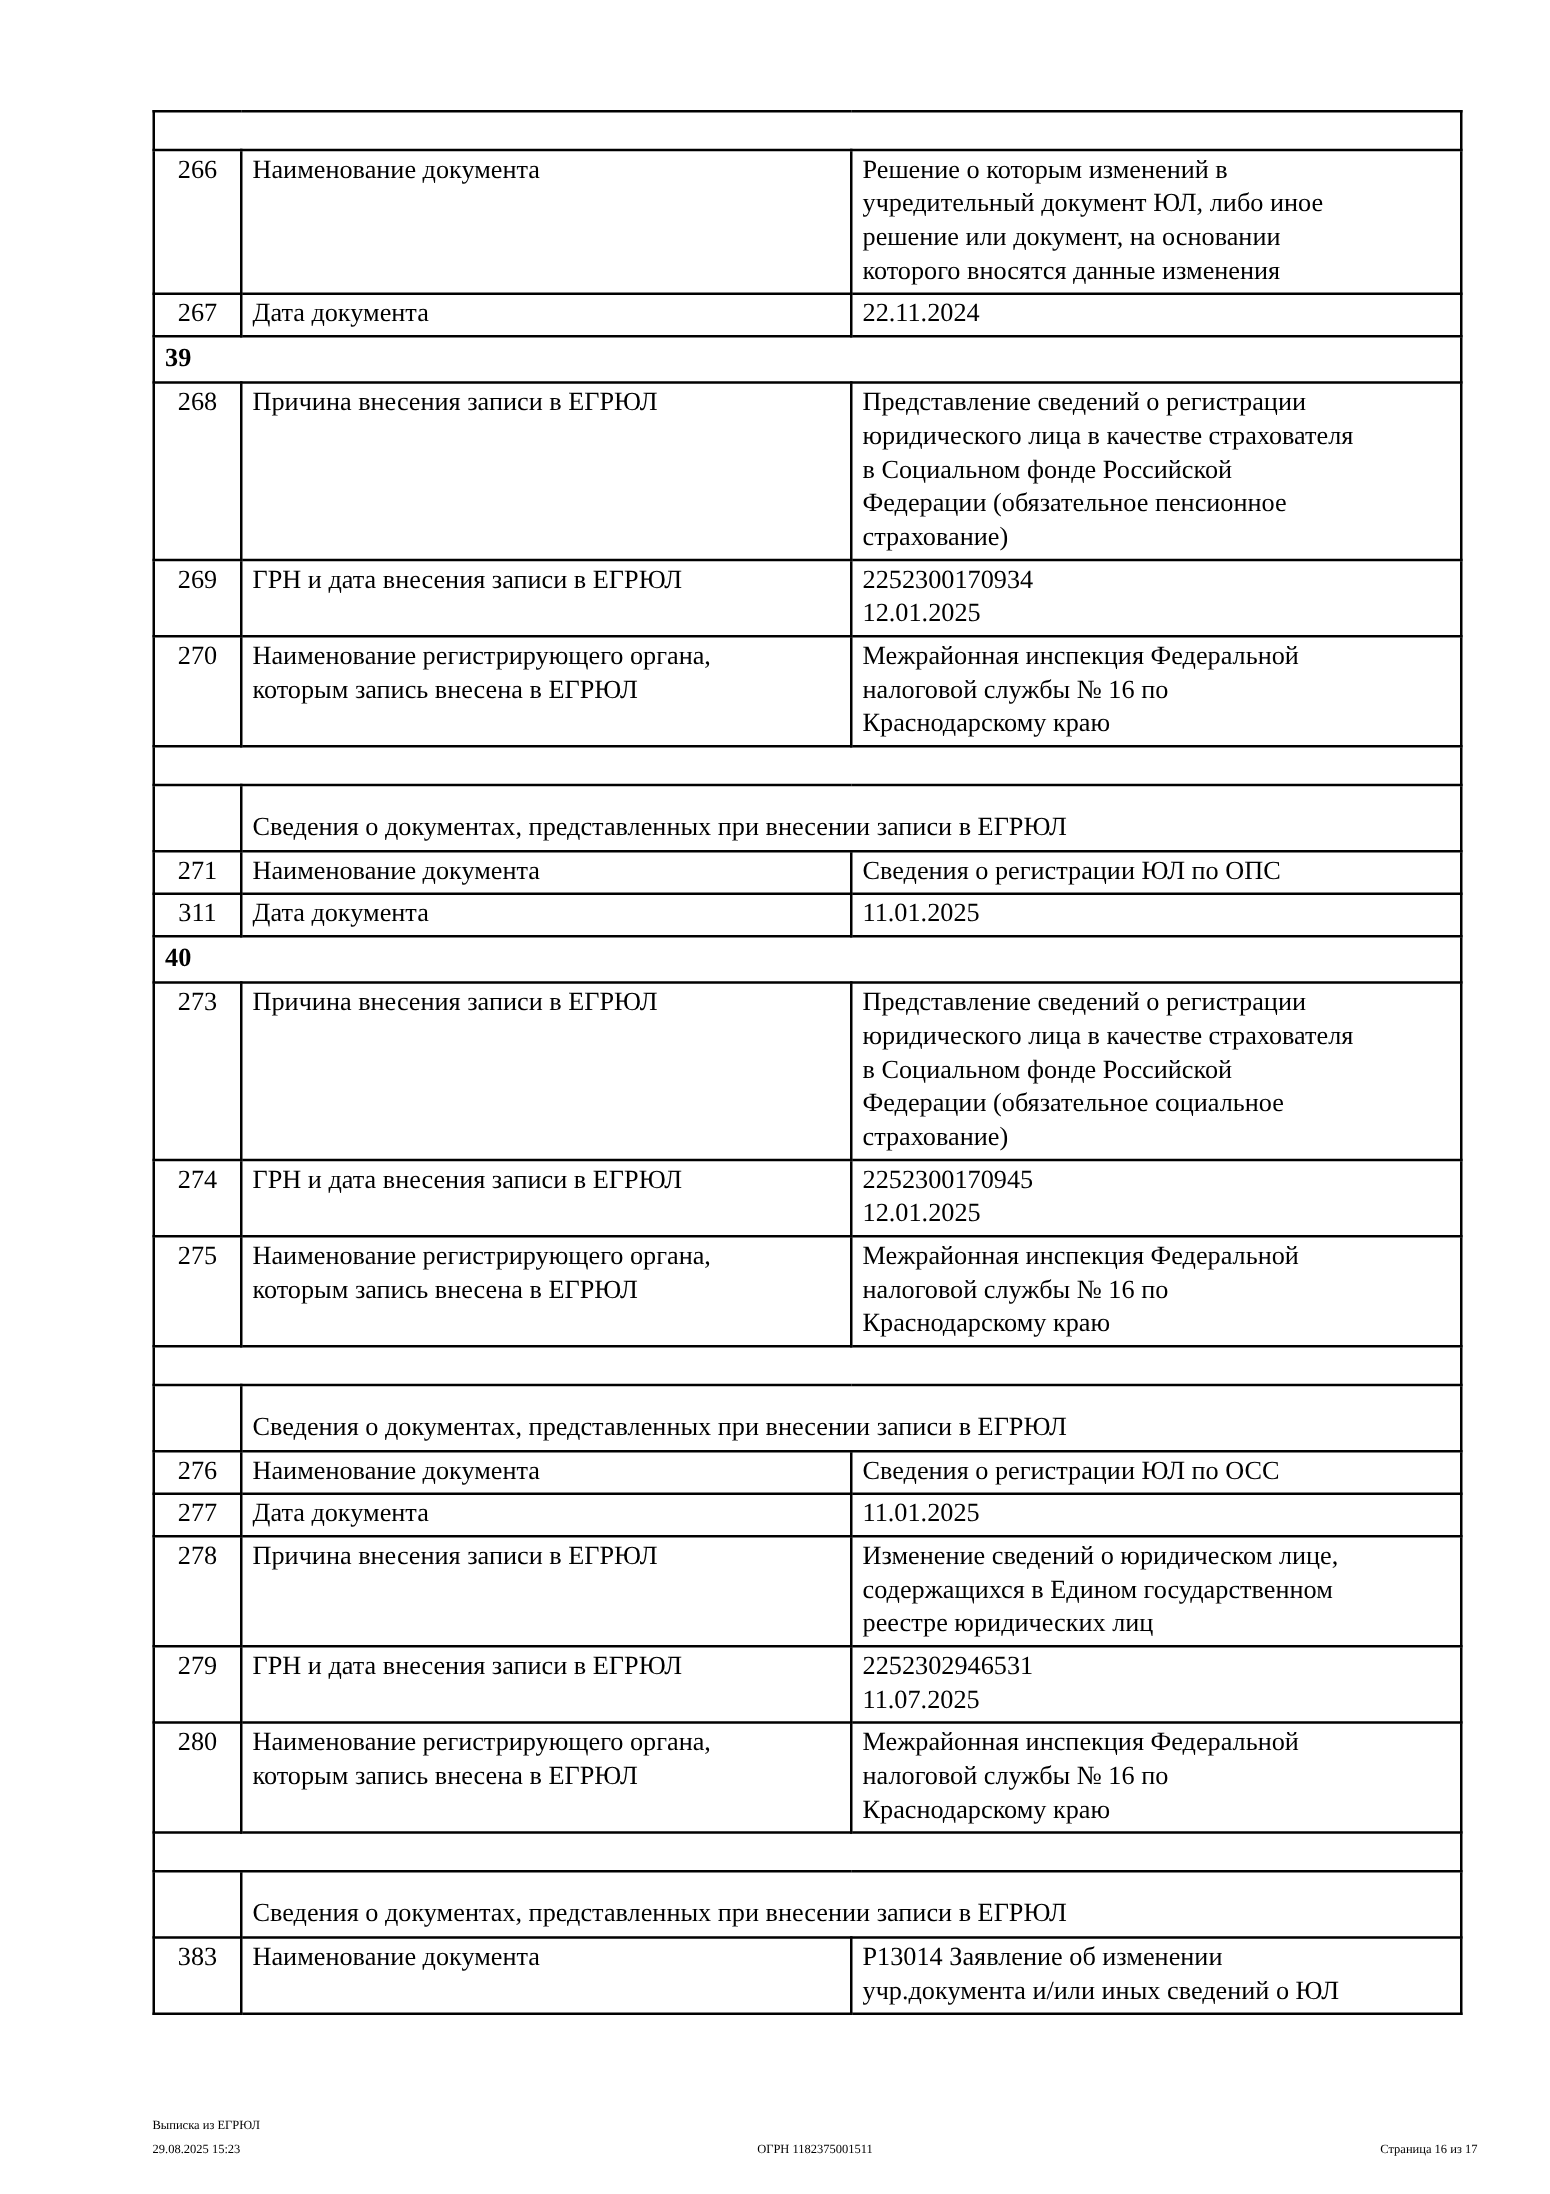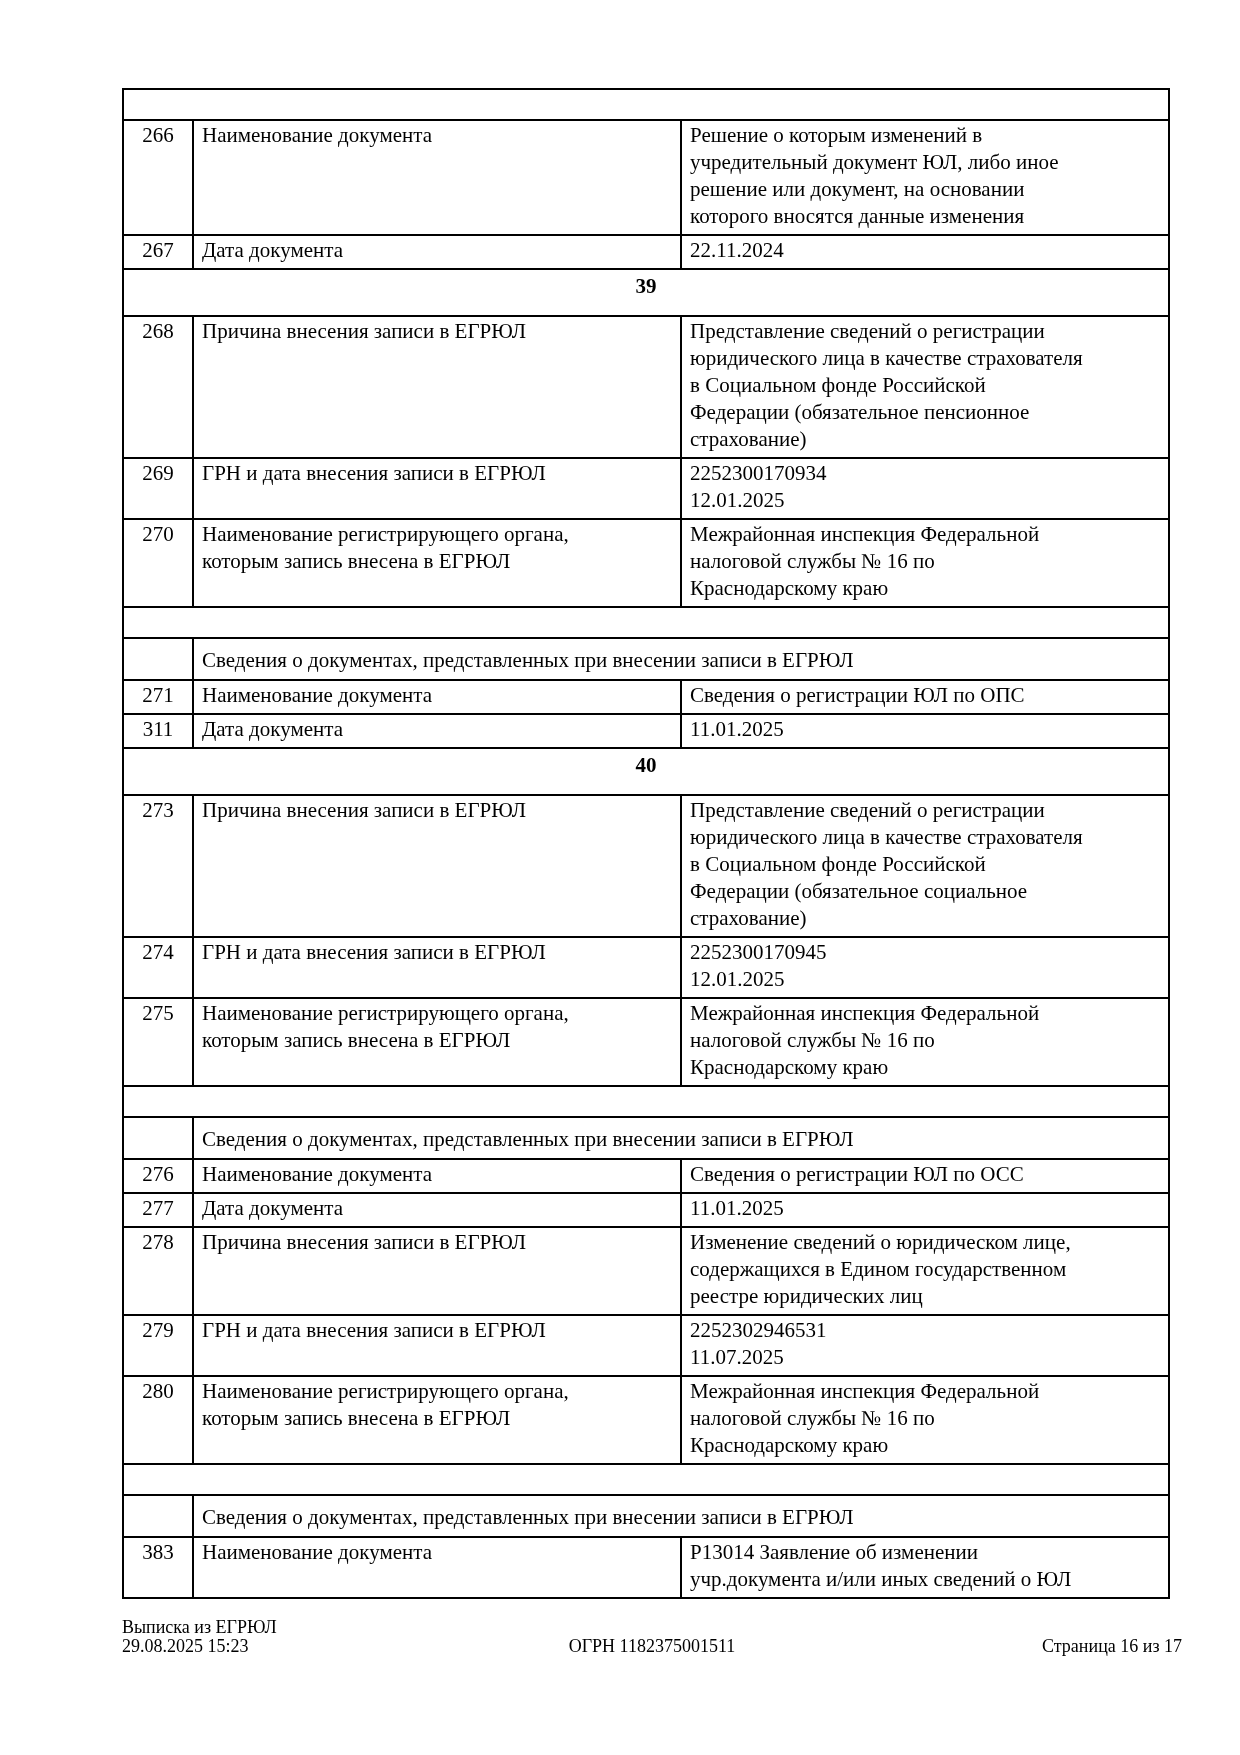--- a/index.html
+++ b/index.html
@@ -35,37 +35,37 @@
   td.c-num {
     text-align: center;
     padding-left: 2px;
     padding-right: 2px;
   }
   tr.r-empty td, tr.r-spacer td {
     height: 29px;
     padding: 0;
   }
   tr.r-section td {
-    text-align: center;
+    text-align: left;
     font-weight: bold;
     padding-top: 3px;
-    padding-bottom: 15px;
+    padding-bottom: 5px;
   }
   tr.r-sub td.c-subtext {
-    padding-top: 8px;
+    padding-top: 19px;
     padding-bottom: 5px;
     margin-top: 40px;
   }
   .footer {
     position: absolute;
     left: 122px;
-    top: 1618px;
+    top: 1691px;
     width: 1060px;
     height: 40px;
-    font-size: 18px;
+    font-size: 10px;
     line-height: 19px;
   }
   .f-left  { position: absolute; left: 0; top: 0; }
   .f-center{ position: absolute; left: 50%; transform: translateX(-50%); top: 19px; }
   .f-right { position: absolute; right: 0; top: 19px; }
 </style>
 </head>
 <body>
 
 <table class="egrul">

